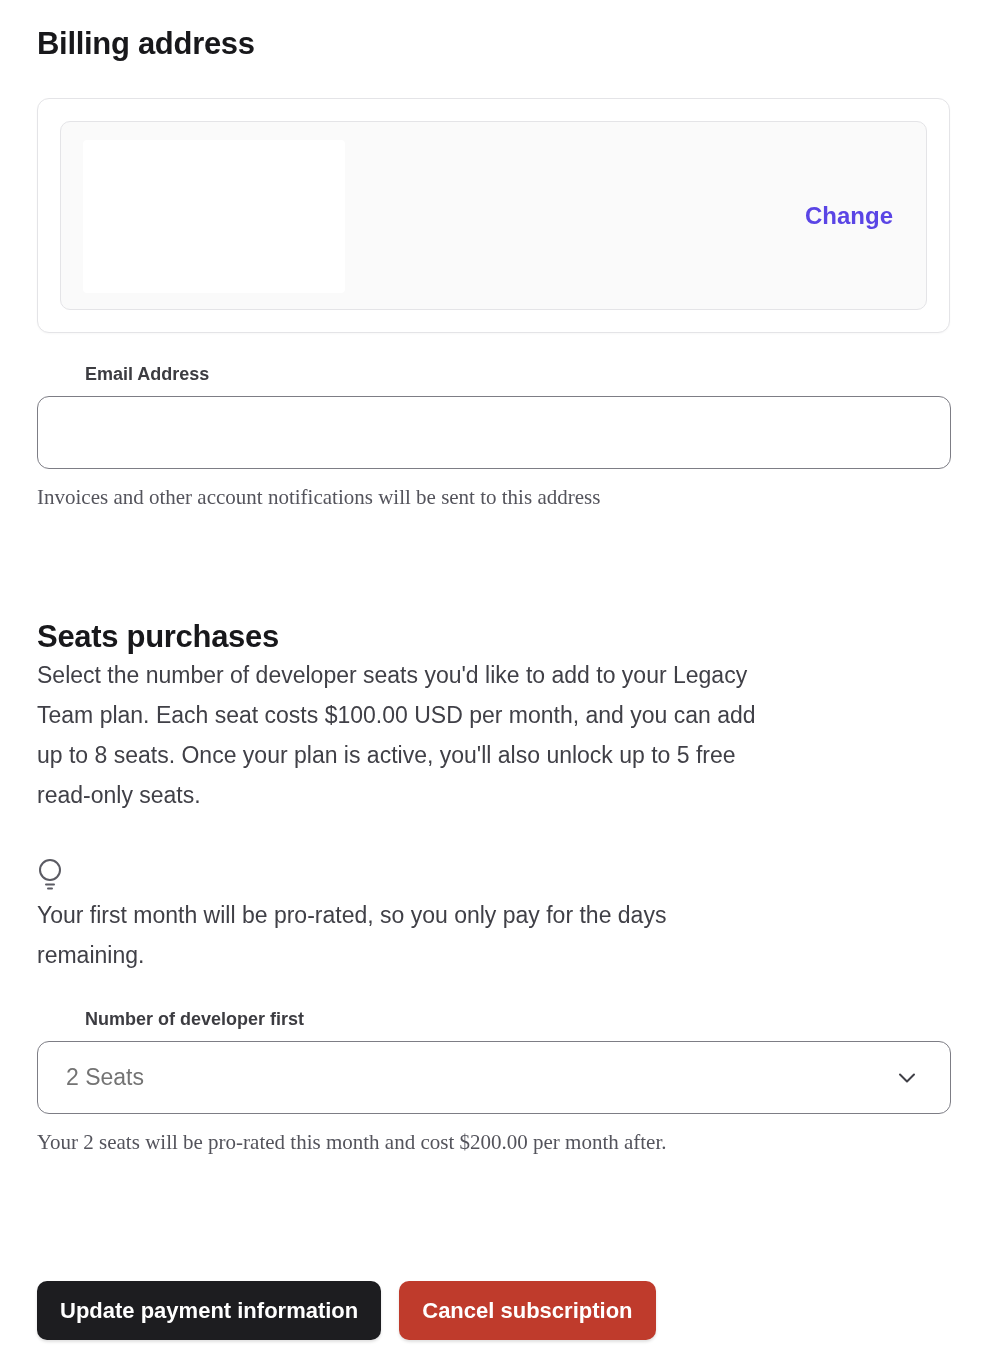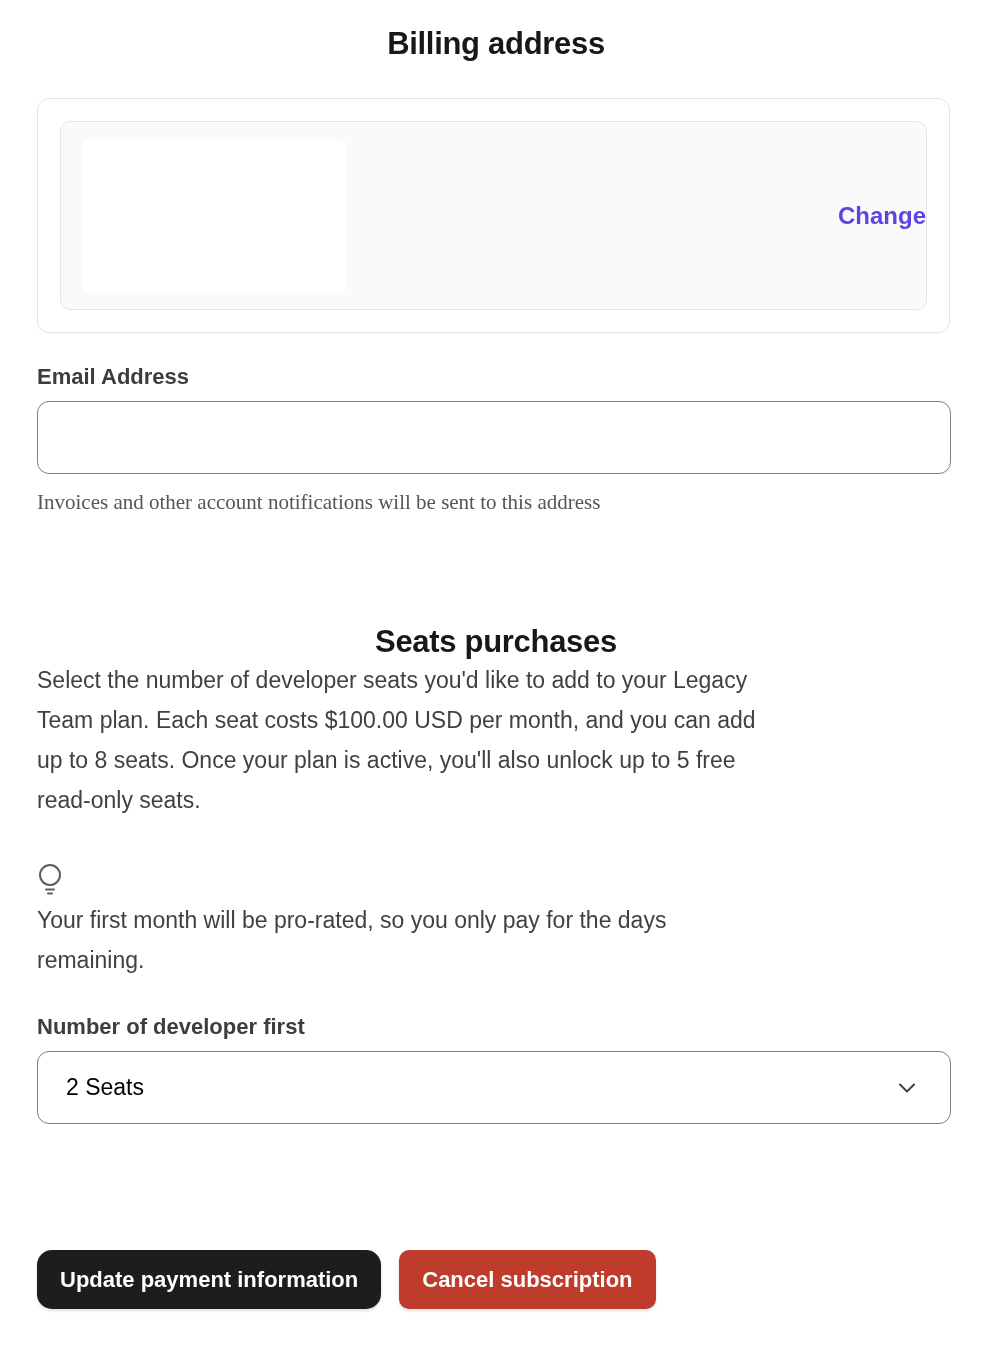--- a/index.html
+++ b/index.html
@@ -13,21 +13,20 @@
   }
   .container {
     padding: 26px 37px 0 37px;
     width: 992px;
   }
   .section-heading {
     font-size: 31px;
     font-weight: 700;
     color: #18181b;
     letter-spacing: -0.3px;
-    text-align: center;
   }
 
   
   .billing-card {
     margin-top: 36px;
     width: 913px;
     height: 235px;
     background: #ffffff;
     border: 1px solid #e4e4e7;
     border-radius: 12px;
@@ -37,20 +36,21 @@
   .billing-inner {
     position: relative;
     width: 100%;
     height: 189px;
     background: #fafafa;
     border: 1px solid #e4e4e7;
     border-radius: 10px;
     display: flex;
     align-items: center;
     justify-content: flex-end;
+    padding-right: 33px;
   }
   .redacted-block {
     position: absolute;
     left: 22px;
     top: 18px;
     width: 262px;
     height: 153px;
     background: #ffffff;
     border-radius: 4px;
   }
@@ -60,23 +60,24 @@
     color: #5a45e5;
     cursor: pointer;
     background: none;
     border: none;
     font-family: inherit;
   }
 
   
   .email-section { margin-top: 31px; }
   .field-label {
-    font-size: 22px;
+    font-size: 18px;
     font-weight: 600;
     color: #3c3c41;
+    margin-left: 48px;
   }
   .text-input {
     margin-top: 11px;
     width: 914px;
     height: 73px;
     border: 1px solid #7d7d85;
     border-radius: 12px;
     background: #ffffff;
     font-family: inherit;
     font-size: 22px;
@@ -129,21 +130,21 @@
     border-radius: 12px;
     background: #ffffff;
     display: flex;
     align-items: center;
     justify-content: space-between;
     padding: 0 34px 0 28px;
     cursor: pointer;
   }
   .select-value {
     font-size: 23px;
-    color: #000000;
+    color: #737373;
   }
   .chevron-down {
     width: 18px;
     height: 12px;
   }
 
   
   .actions-row {
     margin-top: 126px;
     display: flex;
@@ -154,21 +155,21 @@
     border: none;
     border-radius: 10px;
     font-family: inherit;
     font-size: 22px;
     font-weight: 600;
     color: #ffffff;
     padding: 0 23px;
     cursor: pointer;
     box-shadow: 0 2px 3px rgba(0,0,0,0.12);
   }
-  .btn-primary { background: #1d1d20; border-radius: 15px; }
+  .btn-primary { background: #1d1d20; }
   .btn-danger  { background: #bf3b2c; text-align: center; }
 </style>
 </head>
 <body>
 
 <div class="container">
 
   <h1 class="section-heading">Billing address</h1>
 
   <div class="billing-card">
@@ -202,20 +203,21 @@
     </div>
 
     <div class="seats-field">
       <label class="field-label">Number of developer first</label>
       <div class="select-box">
         <span class="select-value">2 Seats</span>
         <svg class="chevron-down" viewBox="0 0 18 12" fill="none" stroke="#3f3f46" stroke-width="2" stroke-linecap="round" stroke-linejoin="round">
           <polyline points="2,2.5 9,9.5 16,2.5"></polyline>
         </svg>
       </div>
+      <div class="helper-text">Your 2 seats will be pro-rated this month and cost $200.00 per month after.</div>
     </div>
   </div>
 
   <div class="actions-row">
     <button class="btn btn-primary">Update payment information</button>
     <button class="btn btn-danger">Cancel subscription</button>
   </div>
 
 </div>
 

